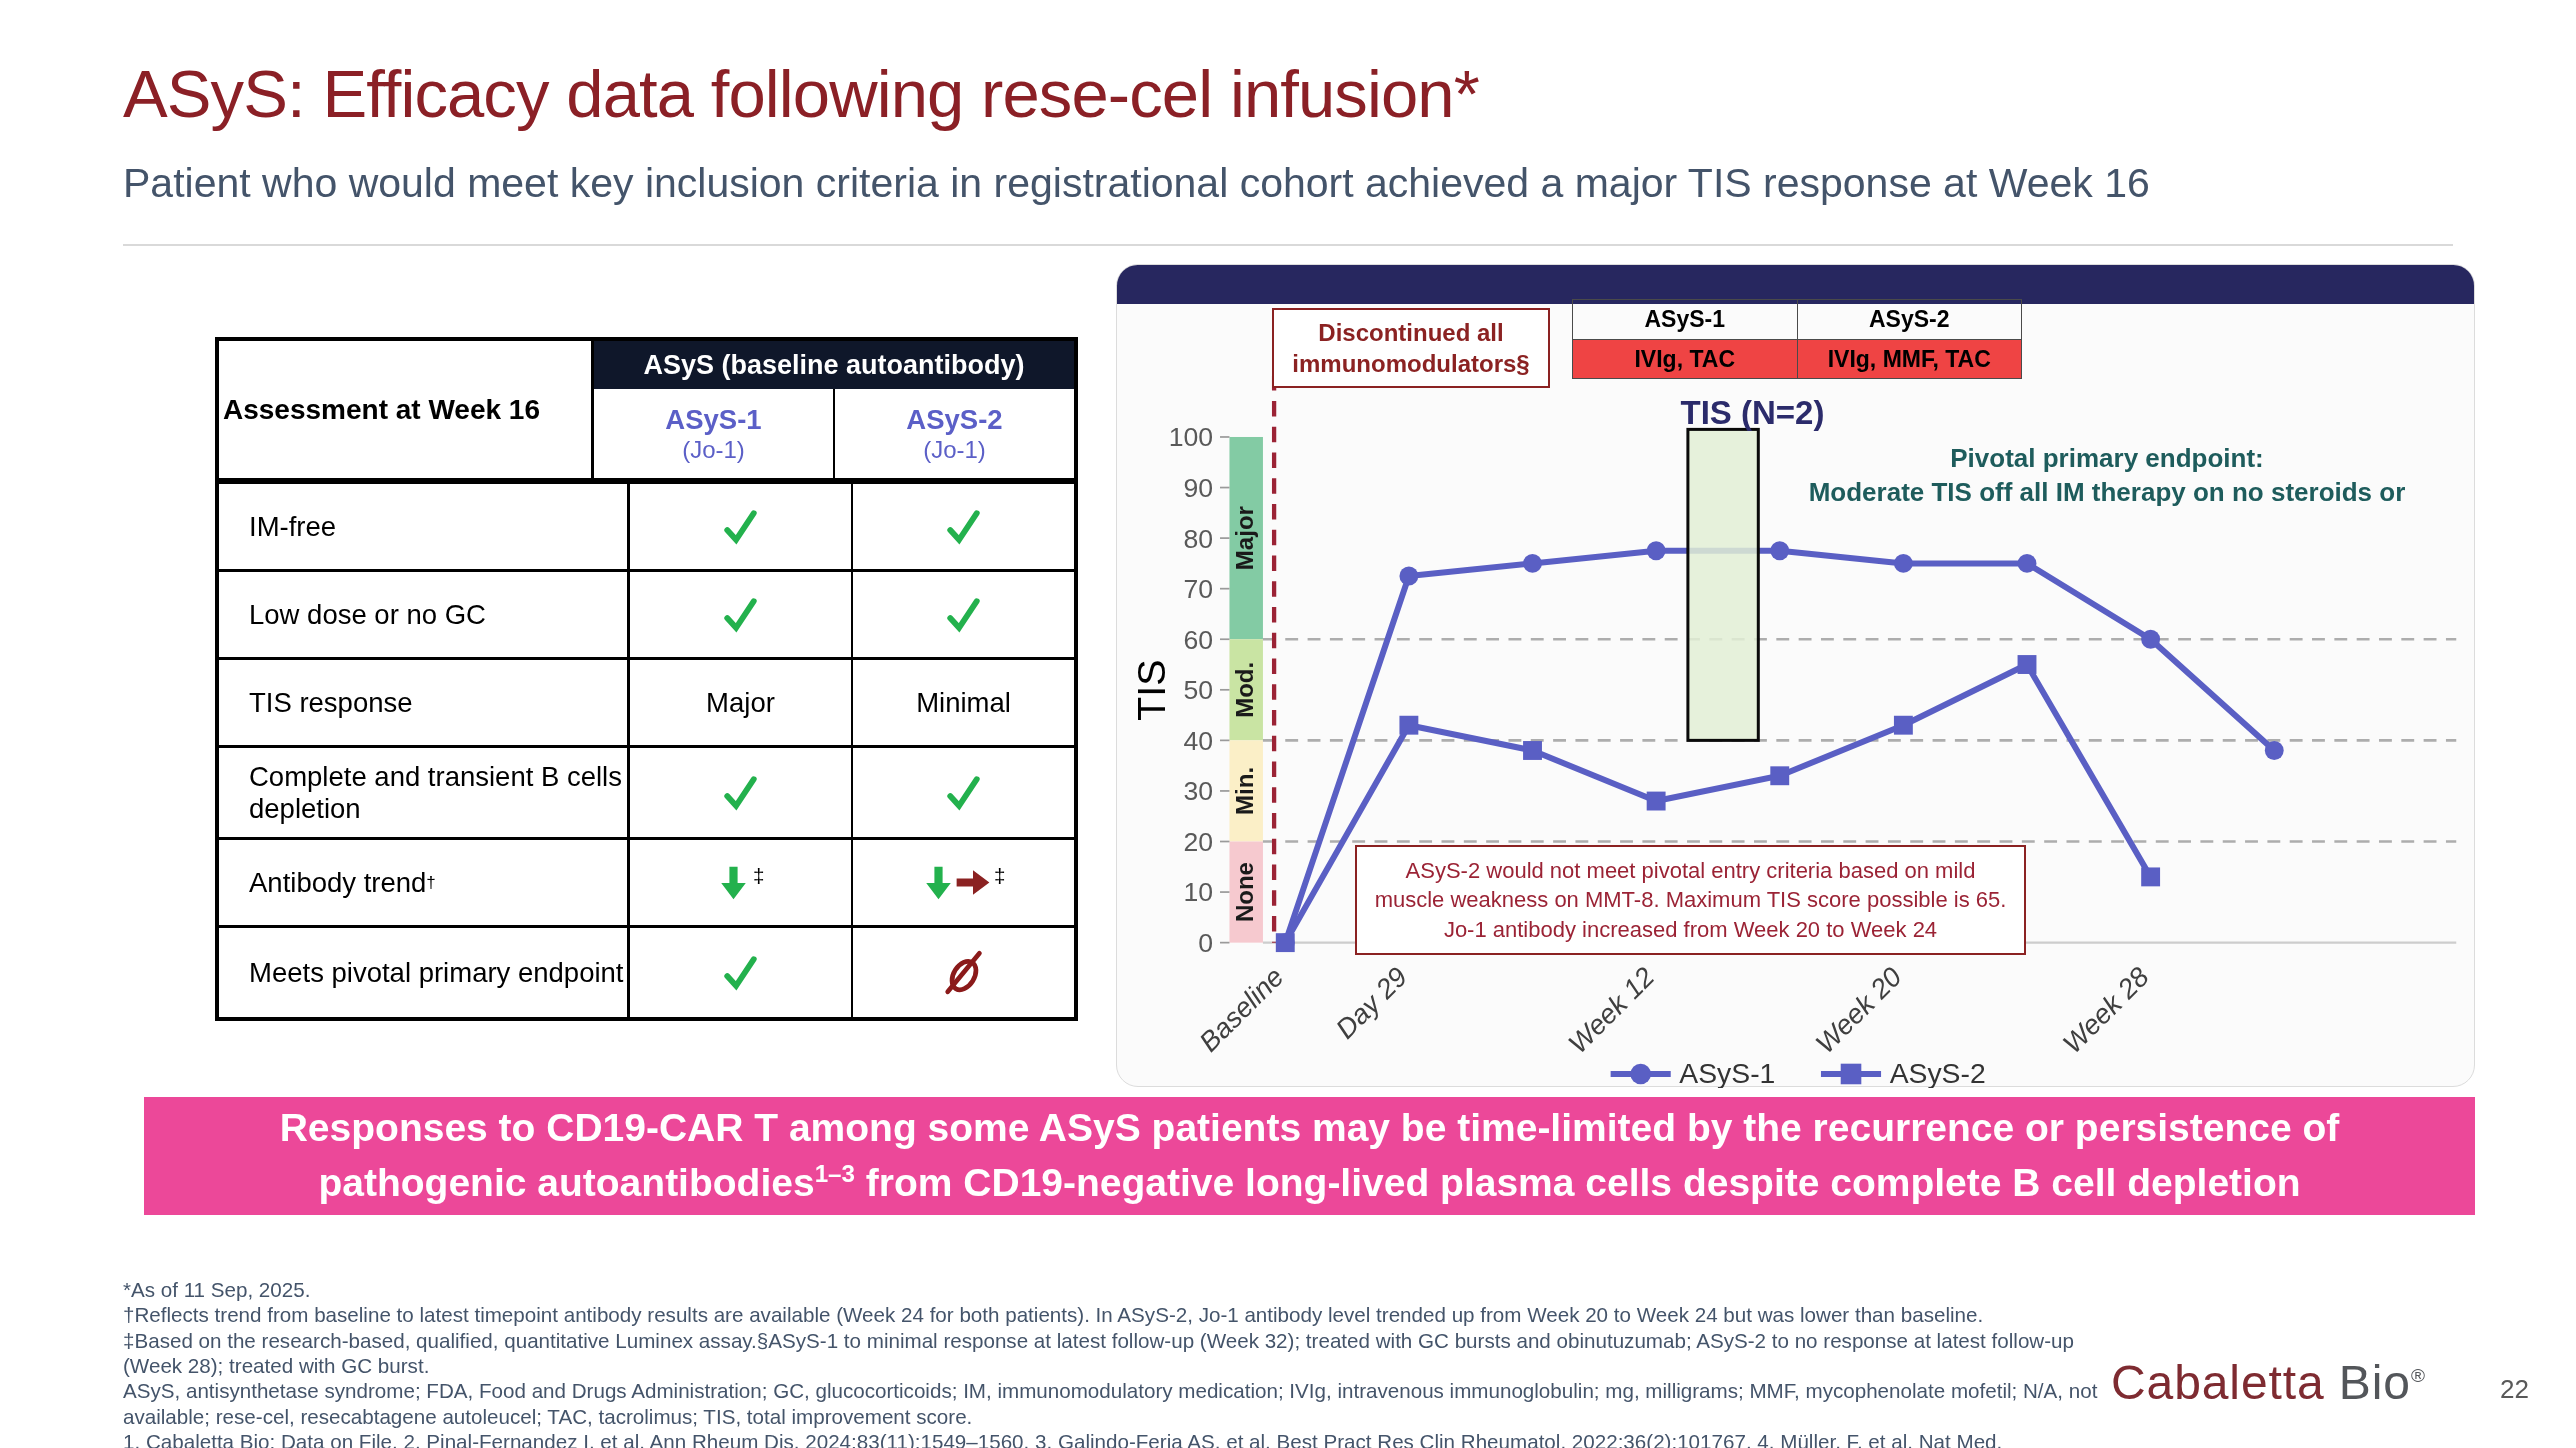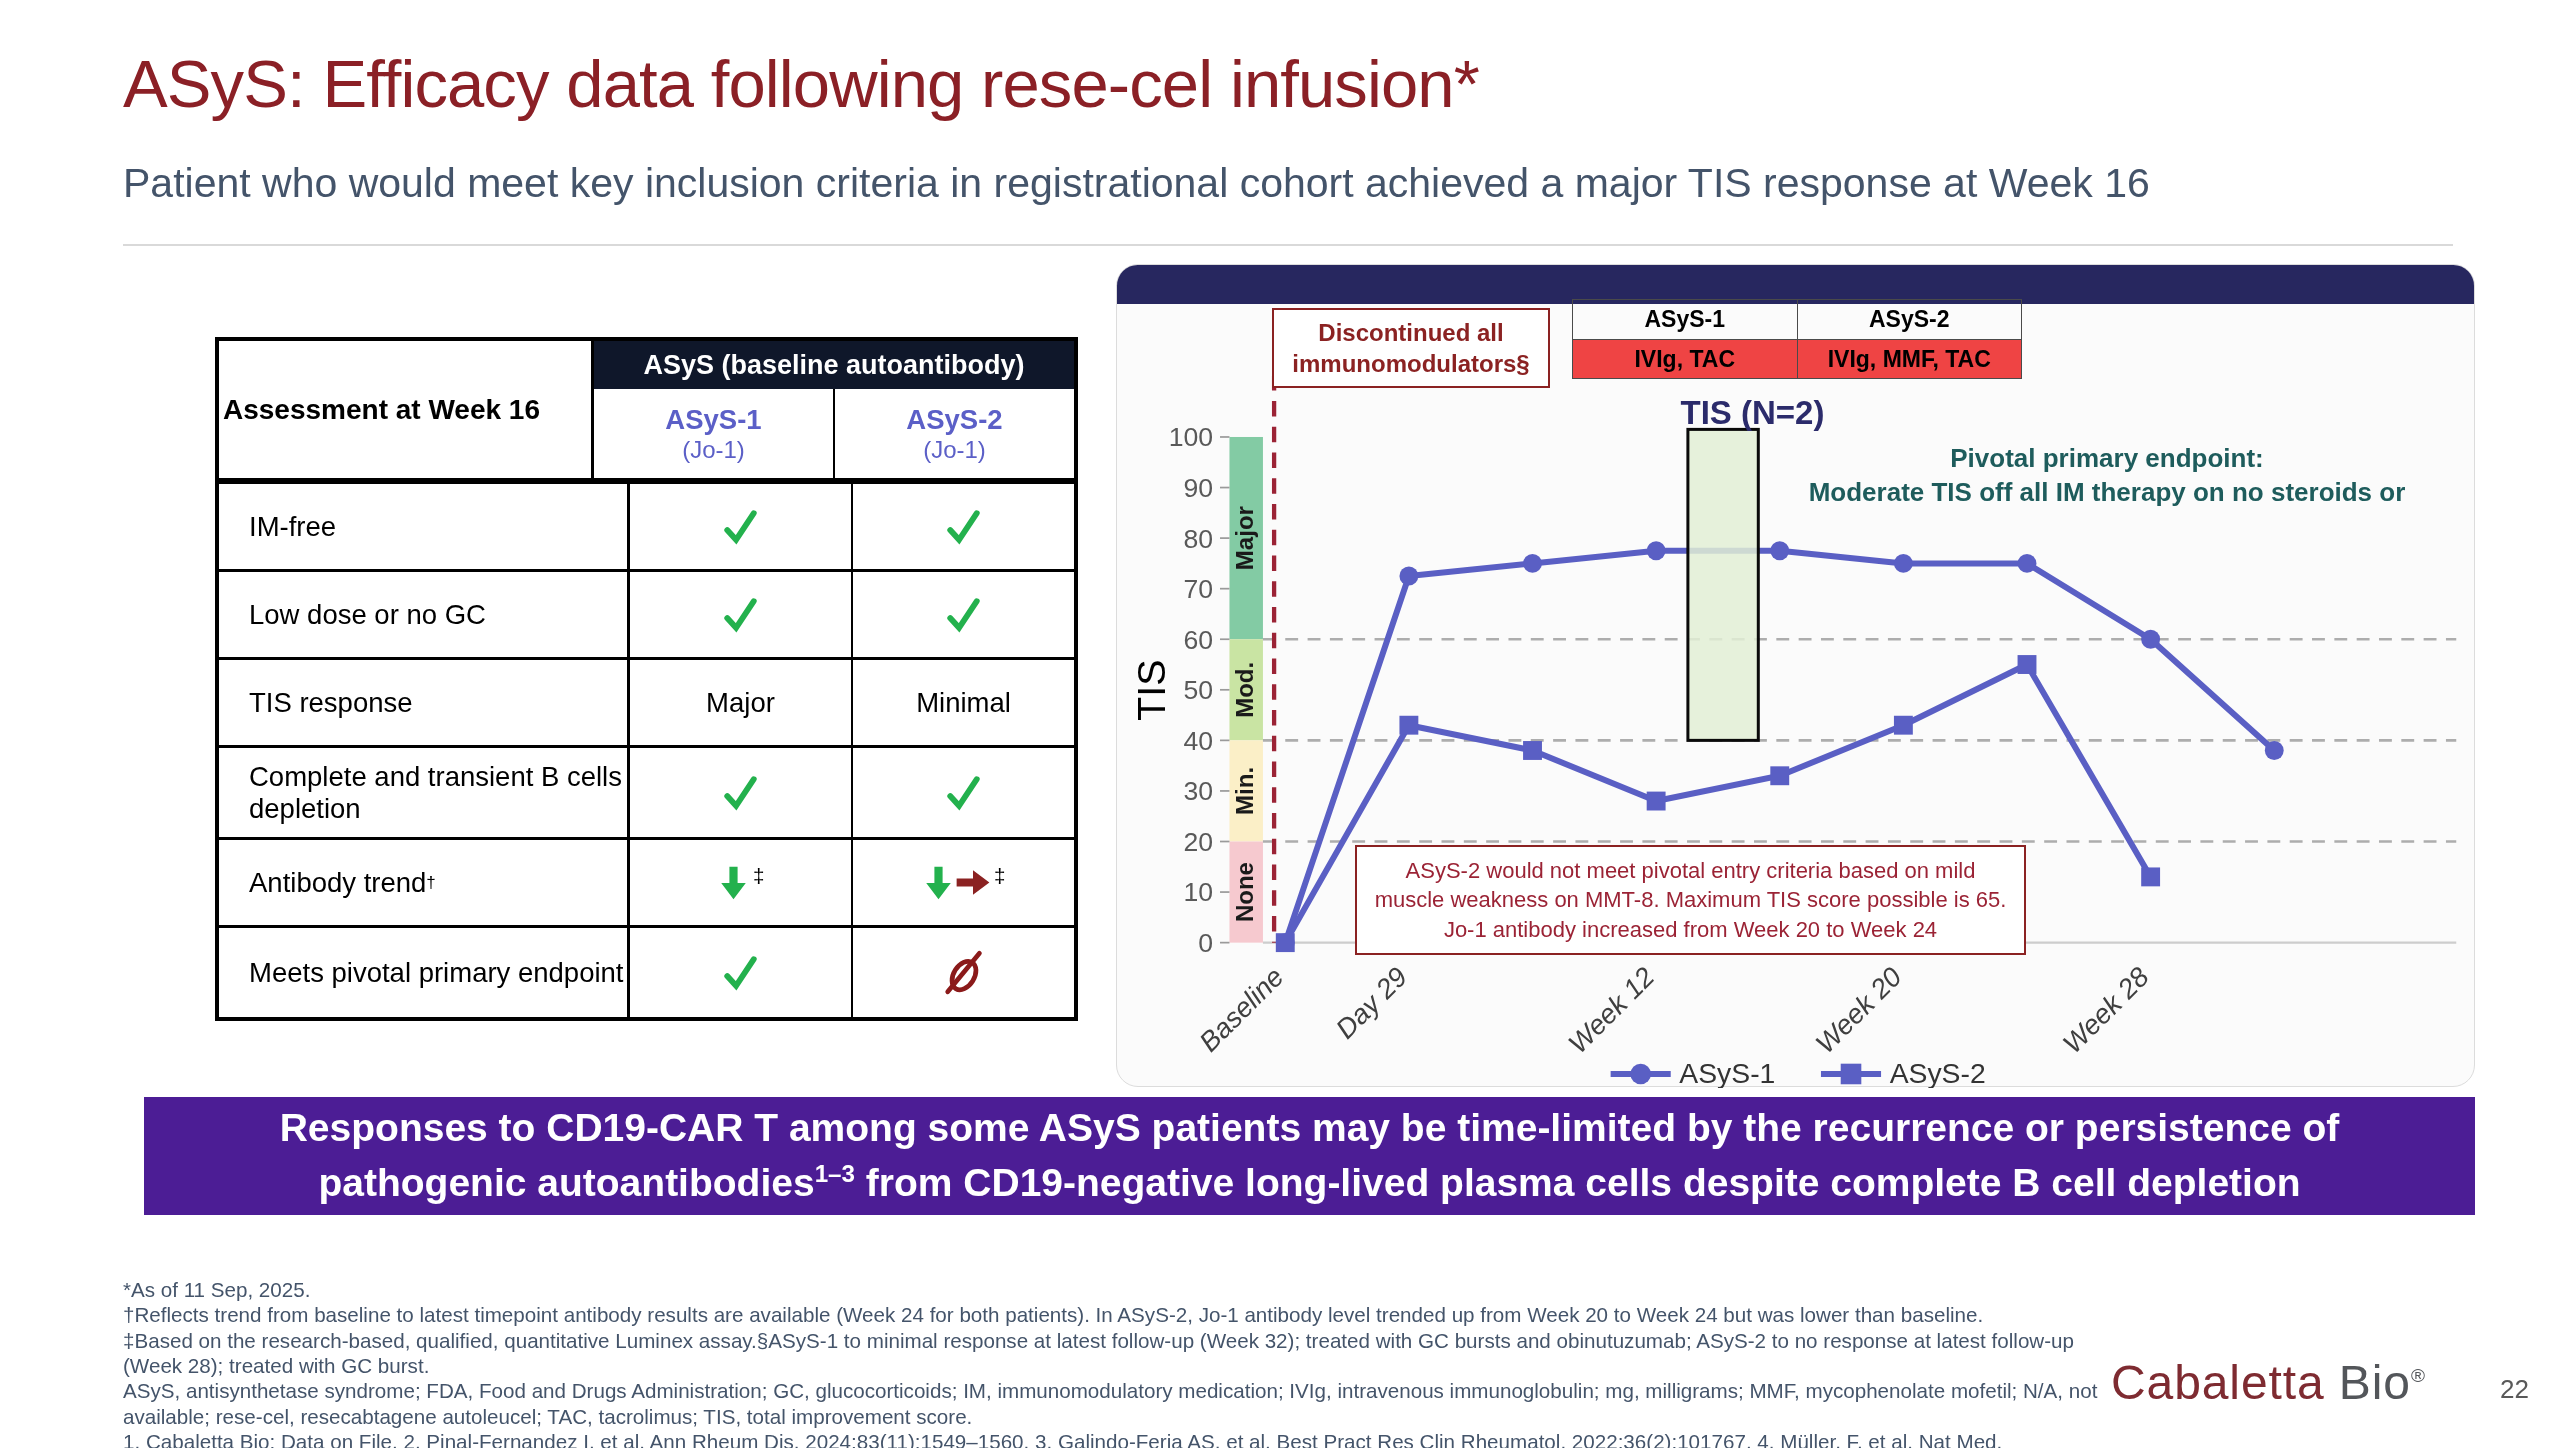--- a/index.html
+++ b/index.html
@@ -1,19 +1,19 @@
 <!DOCTYPE html>
 <html style="font-size:13.7px"><head>
 <meta charset="utf-8">
 <style>
   html,body{margin:0;padding:0;background:#ffffff;}
   .slide{position:relative;width:2576px;height:1449px;background:#ffffff;overflow:hidden;
          font-family:"Liberation Sans",sans-serif;color:#000;}
   
-  .title{position:absolute;left:123px;top:45px;font-size:67px;font-weight:400;color:#8B2026;letter-spacing:-0.9px;}
+  .title{position:absolute;left:123px;top:55px;font-size:67px;font-weight:400;color:#8B2026;letter-spacing:-0.9px;}
   .subtitle{position:absolute;left:123px;top:160px;font-size:41px;font-weight:400;color:#44546A;}
   .divider{position:absolute;left:123px;top:244px;width:2330px;height:1.7px;background:#D9D9D9;}
   
   .atable{position:absolute;left:215px;top:337px;width:863px;border:4.3px solid #000;background:#fff;box-sizing:border-box;}
   .atable .hdr{display:flex;border-bottom:3.4px solid #000;}
   .corner{width:375px;box-sizing:border-box;border-right:3.4px solid #000;display:flex;align-items:center;padding-left:4px;
           font-size:28px;font-weight:bold;}
   .hdr-right{flex:1;display:flex;flex-direction:column;}
   .group-hdr{height:48px;background:#0f172a;color:#fff;font-size:27px;font-weight:bold;
              display:flex;align-items:center;justify-content:center;}
@@ -44,21 +44,21 @@
                   font-size:23px;font-weight:bold;box-sizing:border-box;}
   .mini-row > div:first-child{border-right:1.7px solid #4A4A4A;}
   .mini-row.treat > div{background:#ef4444;border-top:1.7px solid #4A4A4A;}
   .chart-title{position:absolute;left:455px;top:129px;width:361px;text-align:center;
                font-size:33px;font-weight:bold;color:#2B2B6B;}
   .endpoint-note{position:absolute;left:640px;top:177px;width:700px;text-align:center;
                  font-size:26px;font-weight:bold;color:#1E5C5C;line-height:1.3;}
   .annot-box{position:absolute;left:238px;top:580px;width:671px;box-sizing:border-box;border:2.6px solid #8B2222;
              background:#fff;padding:8.6px 5.2px;text-align:center;font-size:22px;color:#9B2335;line-height:1.35;}
   
-  .banner{position:absolute;left:144px;top:1097px;width:2331px;height:118px;background:#4c1d95;
+  .banner{position:absolute;left:144px;top:1097px;width:2331px;height:118px;background:#ec4899;
           display:flex;align-items:center;justify-content:center;}
   .banner-text{color:#fff;font-size:39px;font-weight:bold;text-align:center;line-height:1.4;padding:0 34px;}
   
   .footnotes{position:absolute;left:123px;top:1277px;width:2009px;font-size:20.6px;color:#44546A;line-height:1.23;}
   .footnotes p{margin:0;}
   
   .logo{position:absolute;left:2111px;top:1355px;font-size:48px;letter-spacing:0.9px;white-space:nowrap;}
   .logo .brand{color:#7E2B31;}
   .logo .suffix{color:#53565A;}
   .logo .reg{font-size:19px;color:#53565A;vertical-align:super;}

